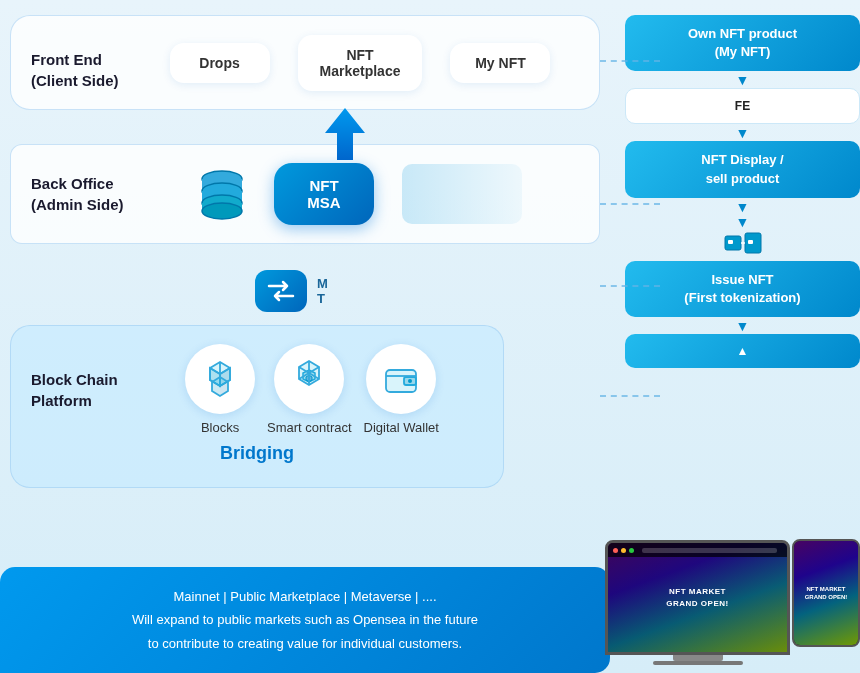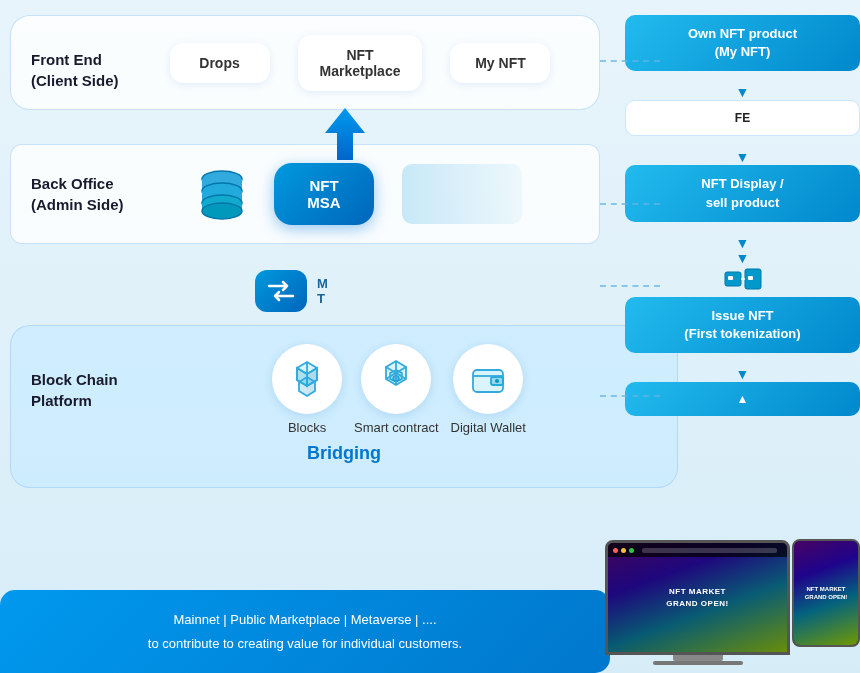--- a/index.html
+++ b/index.html
@@ -150,21 +150,21 @@
       display: flex;
       align-items: center;
       padding: 5px 20px;
       min-height: 50px;
     }
 
     .blockchain-layer {
       position: absolute;
       top: 325px;
       left: 10px;
-      width: 668px;
+      width: 494px;
       background: rgba(200,235,255,0.7);
       border-radius: 20px;
       padding: 18px 20px;
       display: flex;
       align-items: flex-start;
       flex-direction: column;
       min-height: 140px;
       border: 1px solid rgba(150,200,240,0.5);
     }
 
@@ -195,21 +195,21 @@
       right: 0px;
       width: 235px;
     }
 
     .r-step {
       border-radius: 10px;
       padding: 10px 24px;
       text-align: center;
       font-size: 13px;
       font-weight: 700;
-      margin-bottom: 14px;
+      margin-bottom: 2px;
     }
 
     .r-step-blue {
       background: linear-gradient(135deg, #22bbee, #0088cc);
       color: white;
       line-height: 1.4;
     }
 
     .r-step-light {
       background: white;
@@ -452,20 +452,21 @@
       </div>
     </div>
 
     <div class="bridging-text" style="width:100%; text-align:center; margin-top:8px;">Bridging</div>
   </div>
 
   <div style="position:absolute; top:395px; left:600px; width:60px; height:1px; border-top: 2px dashed rgba(100,180,230,0.7); z-index:5;"></div>
 
   <div class="bottom-strip">
     <div>Mainnet | Public Marketplace | Metaverse | ....</div>
+    <div>Will expand to public markets such as Opensea in the future</div>
     <div>to contribute to creating value for individual customers.</div>
   </div>
 
   <div class="right-info-panel">
 
     <div class="r-step r-step-blue">
       <span>Own NFT product<br>(My NFT)</span>
     </div>
 
     <div class="r-arrow-down">▼</div>

